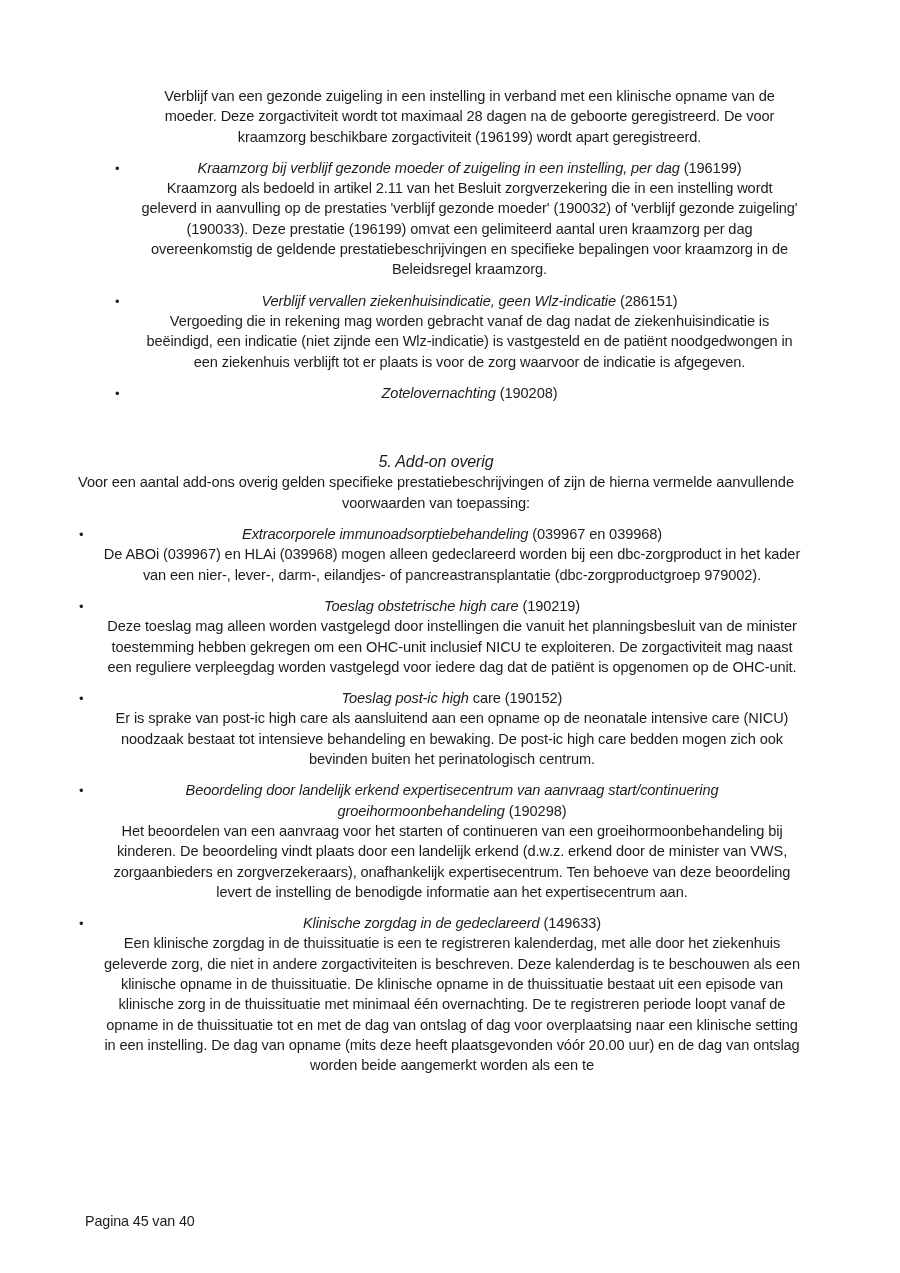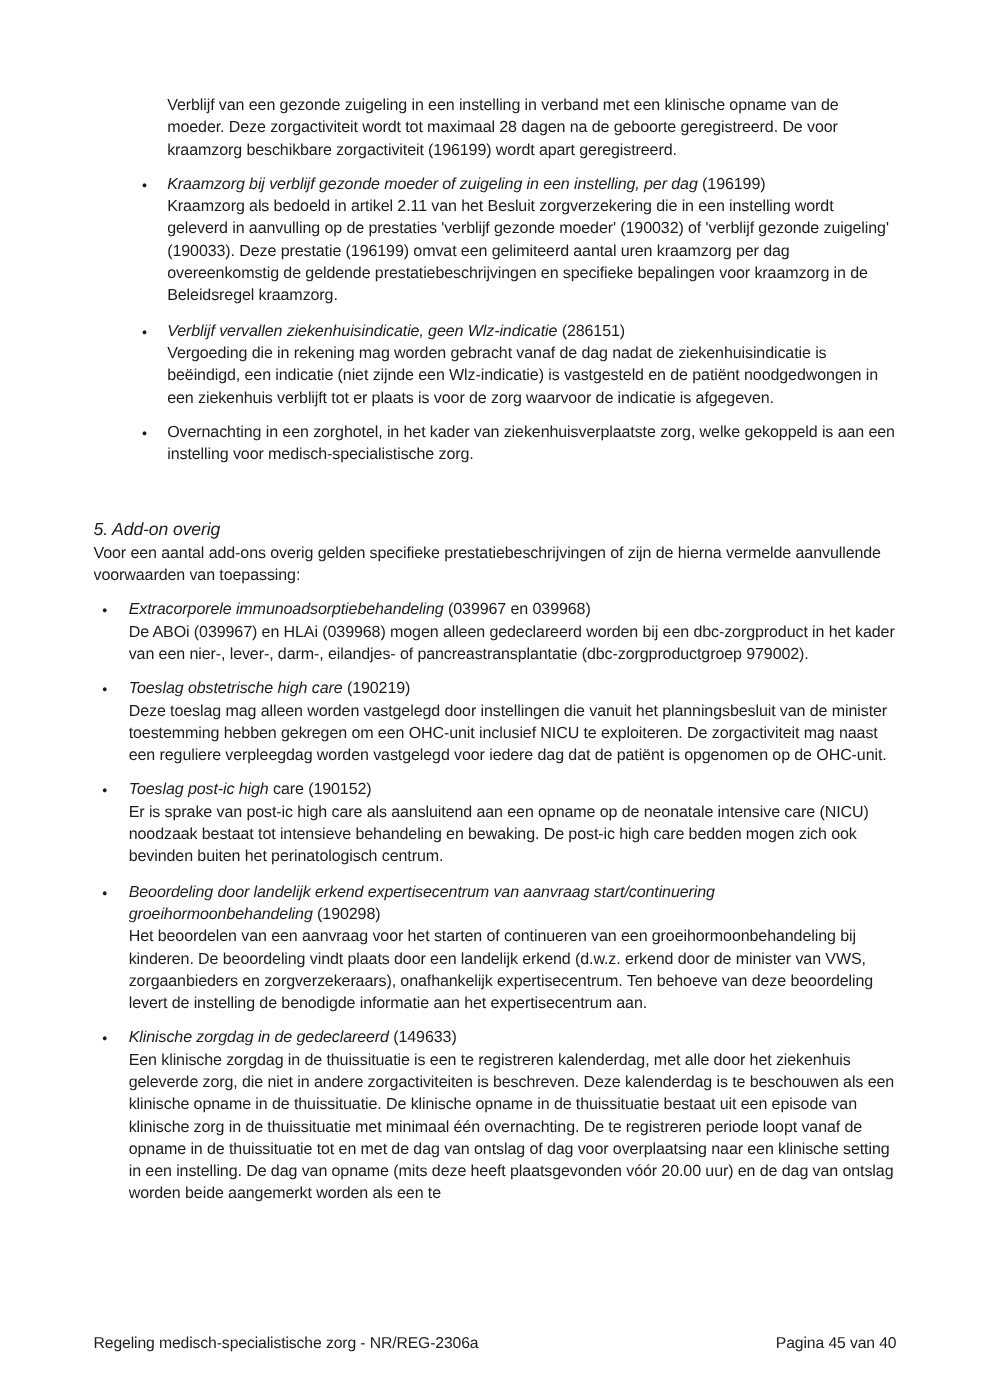--- a/index.html
+++ b/index.html
@@ -11,25 +11,26 @@
   .page {
     position: relative;
     width: 900px;
     height: 1273px;
     background: #ffffff;
     overflow: hidden;
   }
   .content {
     position: absolute;
     top: 86px;
-    left: 85px;
+    left: 71px;
     width: 730px;
     font-size: 14.6px;
     line-height: 20.3px;
     letter-spacing: -0.1px;
+    text-align: center;
   }
   
   .block-indented {
     margin-left: 67px;
   }
   p.para { margin: 0; }
   ul.bullet-list {
     list-style: none;
     margin: 0;
     padding: 0;
@@ -83,21 +84,21 @@
       <ul class="bullet-list list-level2">
         <li>
           <div class="item-title"><span>Kraamzorg bij verblijf gezonde moeder of zuigeling in een instelling, per dag</span><span class="title-code"> (196199)</span></div>
           <div class="item-body">Kraamzorg als bedoeld in artikel 2.11 van het Besluit zorgverzekering die in een instelling wordt geleverd in aanvulling op de prestaties 'verblijf gezonde moeder' (190032) of 'verblijf gezonde zuigeling' (190033). Deze prestatie (196199) omvat een gelimiteerd aantal uren kraamzorg per dag overeenkomstig de geldende prestatiebeschrijvingen en specifieke bepalingen voor kraamzorg in de Beleidsregel kraamzorg.</div>
         </li>
         <li>
           <div class="item-title"><span>Verblijf vervallen ziekenhuisindicatie, geen Wlz-indicatie</span><span class="title-code"> (286151)</span></div>
           <div class="item-body">Vergoeding die in rekening mag worden gebracht vanaf de dag nadat de ziekenhuisindicatie is beëindigd, een indicatie (niet zijnde een Wlz-indicatie) is vastgesteld en de patiënt noodgedwongen in een ziekenhuis verblijft tot er plaats is voor de zorg waarvoor de indicatie is afgegeven.</div>
         </li>
         <li>
-          <div class="item-body">Overnachting in een zorghotel, in het kader van ziekenhuisverplaatste zorg, welke gekoppeld is aan een instelling voor medisch-specialistische zorg.</div>
+          <div class="item-title"><span>Zotelovernachting</span><span class="title-code"> (190208)</span></div>
         </li>
       </ul>
     </div>
 
     <h3 class="section-heading">5. Add-on overig</h3>
     <p class="para">Voor een aantal add-ons overig gelden specifieke prestatiebeschrijvingen of zijn de hierna vermelde aanvullende voorwaarden van toepassing:</p>
 
     <ul class="bullet-list list-level1">
       <li>
         <div class="item-title"><span>Extracorporele immunoadsorptiebehandeling</span><span class="title-code"> (039967 en 039968)</span></div>
@@ -117,16 +118,15 @@
       </li>
       <li>
         <div class="item-title"><span>Klinische zorgdag in de gedeclareerd</span><span class="title-code"> (149633)</span></div>
         <div class="item-body">Een klinische zorgdag in de thuissituatie is een te registreren kalenderdag, met alle door het ziekenhuis geleverde zorg, die niet in andere zorgactiviteiten is beschreven. Deze kalenderdag is te beschouwen als een klinische opname in de thuissituatie. De klinische opname in de thuissituatie bestaat uit een episode van klinische zorg in de thuissituatie met minimaal één overnachting. De te registreren periode loopt vanaf de opname in de thuissituatie tot en met de dag van ontslag of dag voor overplaatsing naar een klinische setting in een instelling. De dag van opname (mits deze heeft plaatsgevonden vóór 20.00 uur) en de dag van ontslag worden beide aangemerkt worden als een te</div>
       </li>
     </ul>
 
   </div>
 
   <div class="footer">
-    <span>Regeling medisch-specialistische zorg - NR/REG-2306a</span>
     <span>Pagina 45 van 40</span>
   </div>
 </div>
 
 </body></html>

